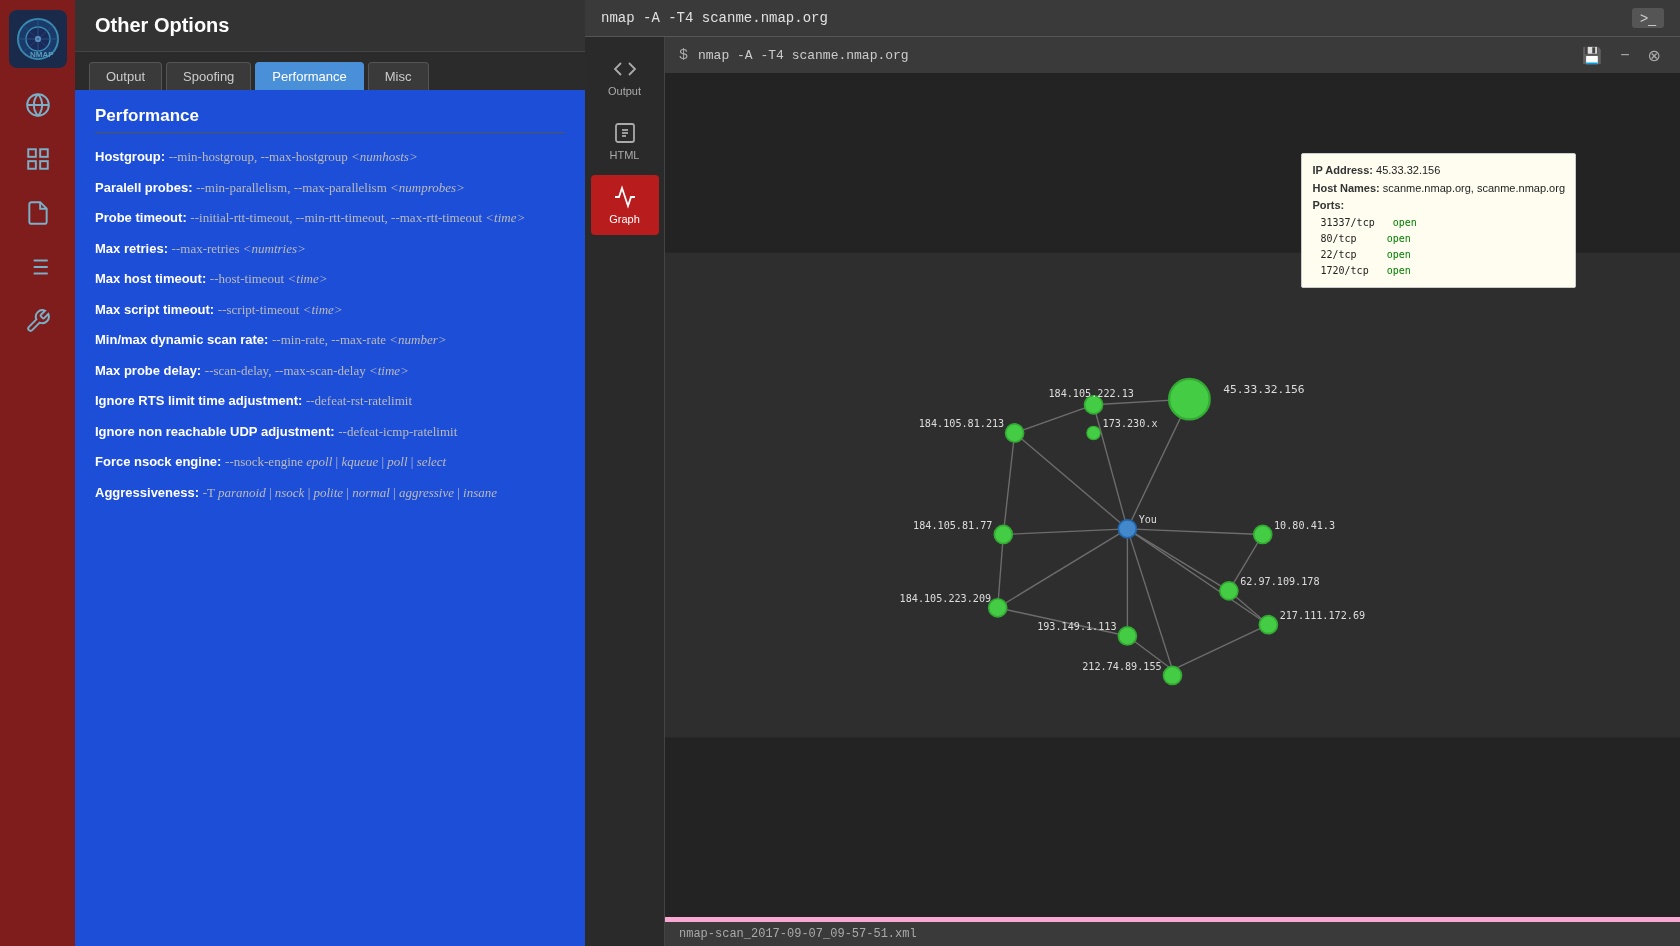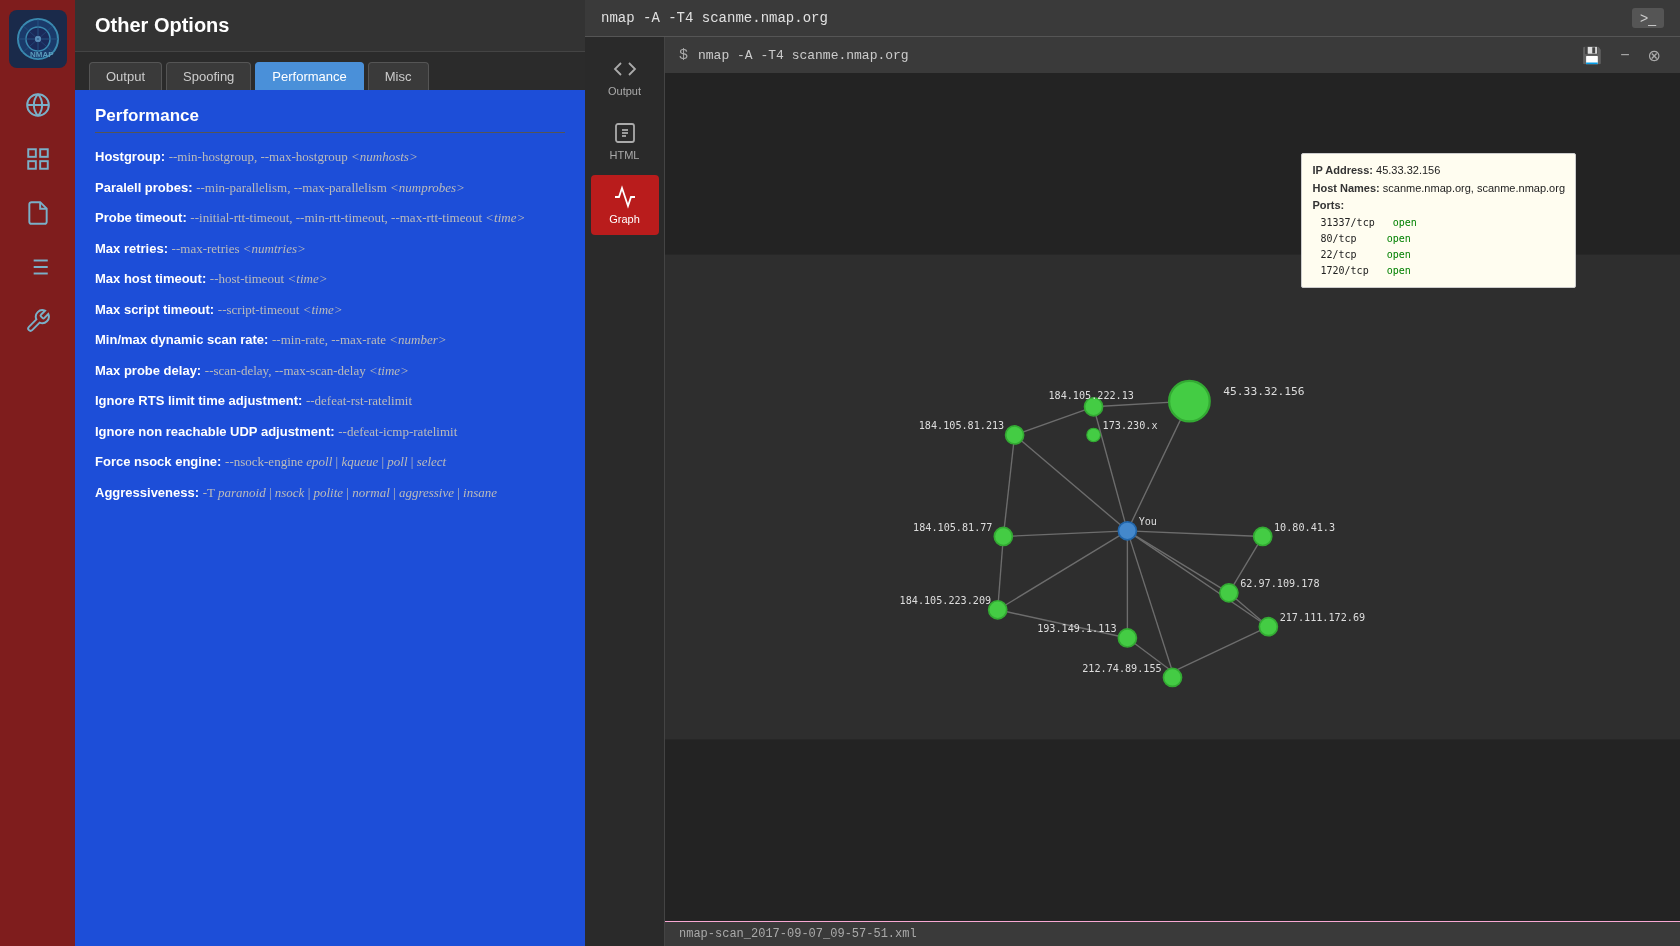--- a/index.html
+++ b/index.html
@@ -212,21 +212,21 @@
       display: flex;
       flex-direction: column;
       flex: 1;
     }
     .file-bar {
       background: #3a3a3a;
       padding: 5px 14px;
       font-size: 12px;
       color: #aaa;
       font-family: 'Courier New', monospace;
-      border-top: 1px solid #f9a8d4;
+      border-top: 5px solid #f9a8d4;
     }
 
     
     .network-svg {
       width: 100%;
       height: 100%;
       position: absolute;
       top: 0; left: 0;
     }
 

